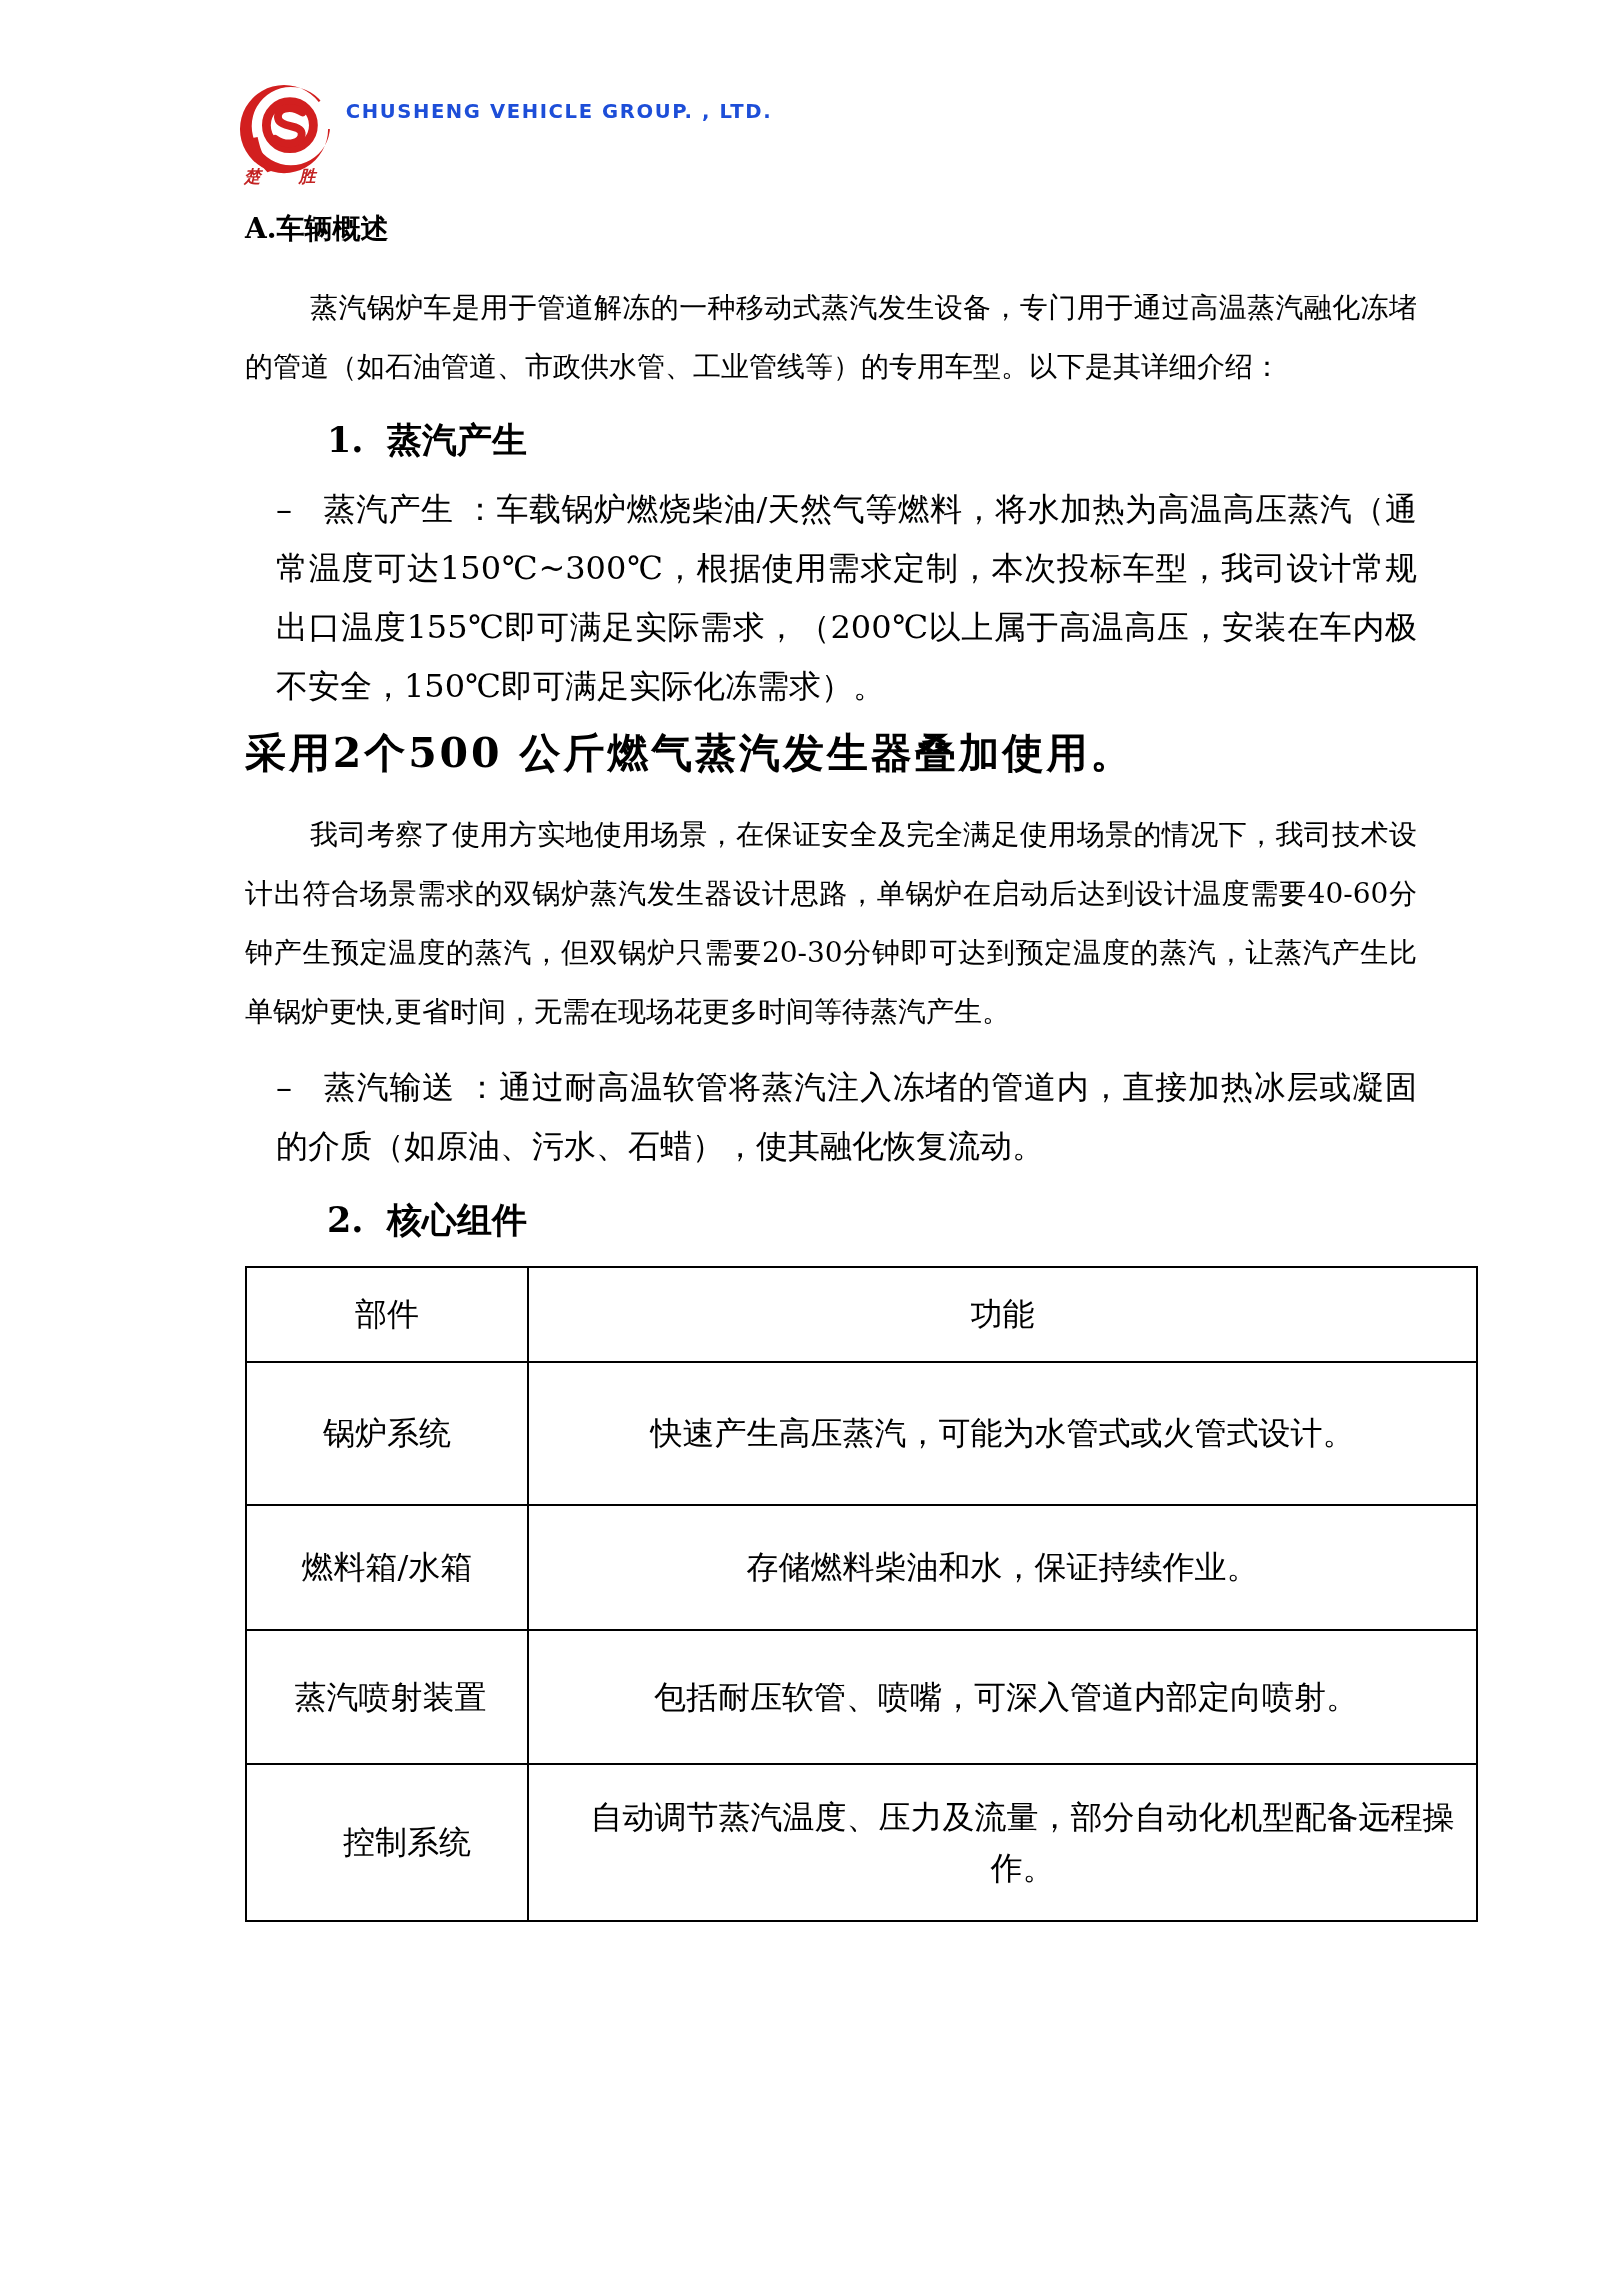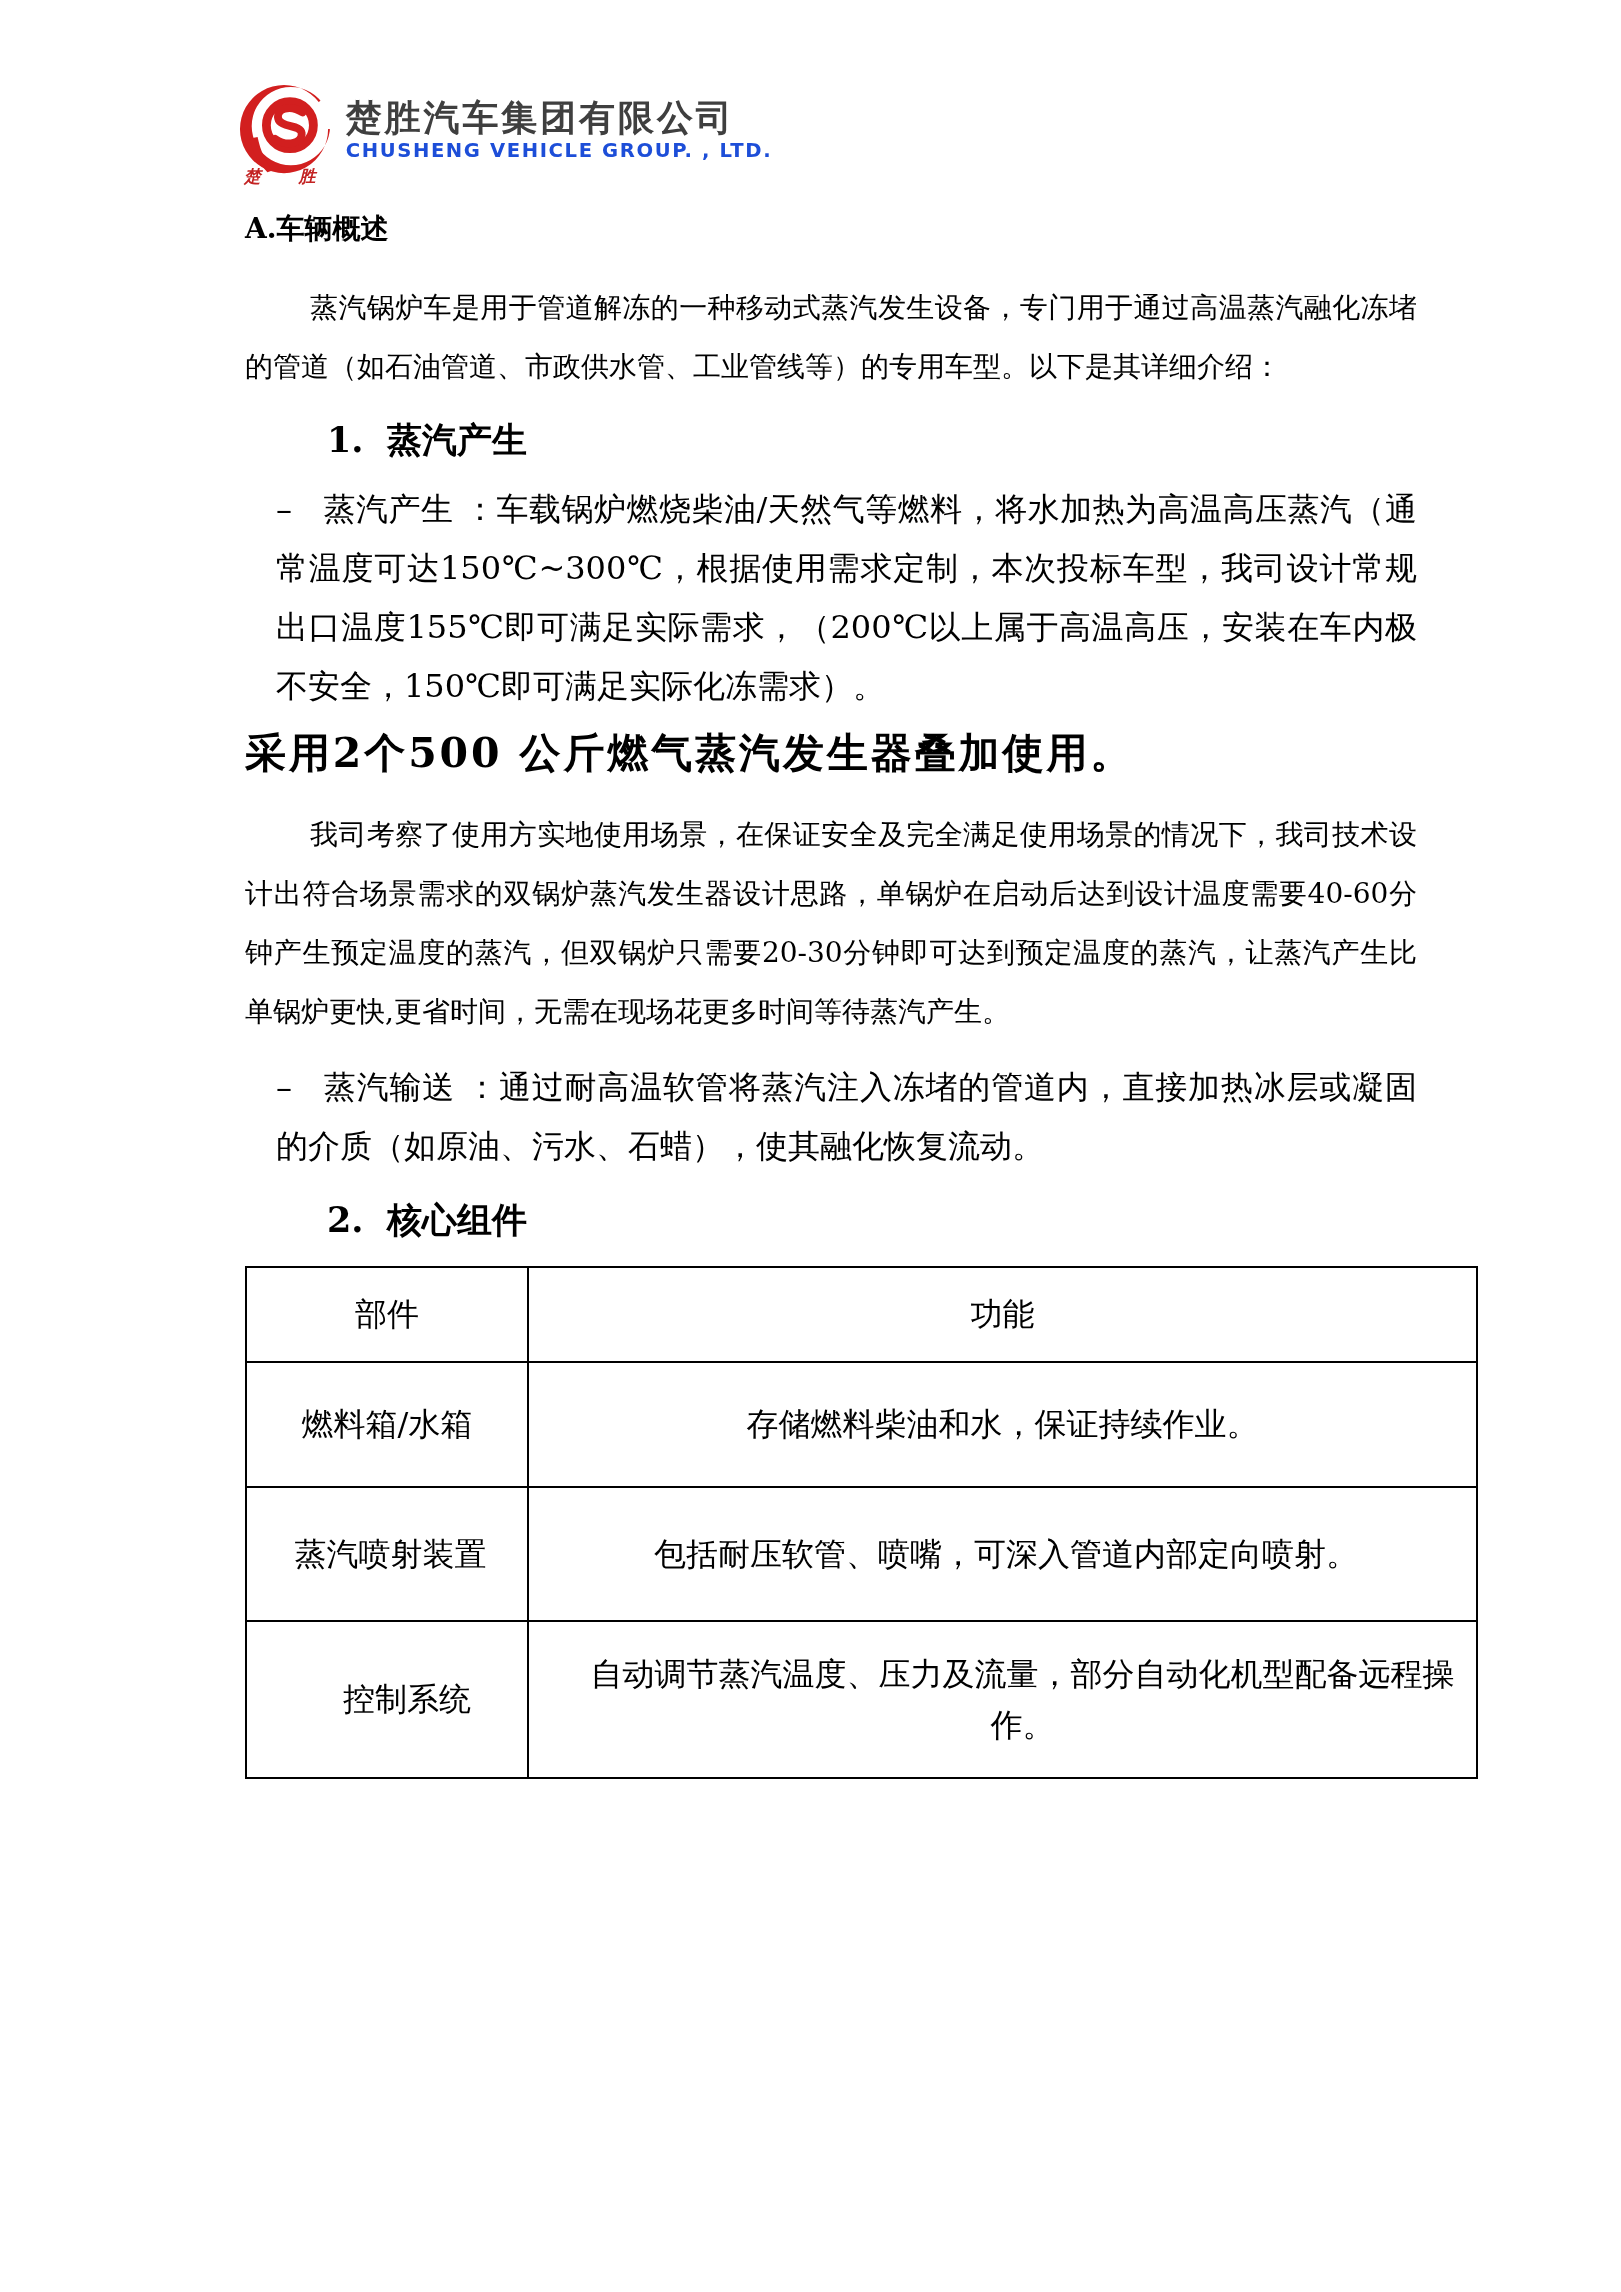--- a/index.html
+++ b/index.html
@@ -72,21 +72,20 @@
         <path fill="#d21f1f" fill-rule="evenodd" d="M47 7 a45 45 0 1 0 0.02 0 Z M54 9 a40 40 0 1 0 0.02 0 Z"></path>
         <path d="M47 52 L96 14 L96 52 Z" fill="#ffffff"></path>
         <path d="M30 96 C 22 88 14 76 12 62 L 20 60 C 23 74 28 86 36 94 Z" fill="#d21f1f"></path>
         <circle cx="53" cy="48" r="24" stroke="#d21f1f" stroke-width="9" fill="none"></circle>
         <path d="M66 35 C 52 26 39 32 41 41 C 43 51 64 47 65 56 C 66 66 51 71 38 62" stroke="#d21f1f" stroke-width="8" fill="none" stroke-linecap="round"></path>
         <text x="6" y="106" font-size="17" font-style="italic" font-weight="bold" fill="#c32222">楚</text>
         <text x="62" y="106" font-size="17" font-style="italic" font-weight="bold" fill="#c32222">胜</text>
       </svg>
     </div>
     <div class="logo-text">
-      <div class="logo-cn">楚胜汽车集团有限公司</div>
       <div class="logo-en">CHUSHENG VEHICLE GROUP. , LTD.</div>
     </div>
   </div>
 
   <div class="content">
 
     <h1 class="h-a">A.车辆概述</h1>
 
     <p class="body-par">蒸汽锅炉车是用于管道解冻的一种移动式蒸汽发生设备，专门用于通过高温蒸汽融化冻堵的管道（如石油管道、市政供水管、工业管线等）的专用车型。以下是其详细介绍：</p>
 
@@ -113,20 +112,24 @@
     <table class="core">
       <colgroup>
           <col class="c1">
           <col class="c2">
         </colgroup>
       <tbody>
           <tr class="hrow">
         <th>部件</th>
         <th>功能</th>
       </tr>
+      <tr class="r1">
+        <td>锅炉系统</td>
+        <td class="func">快速产生高压蒸汽，可能为水管式或火管式设计。</td>
+      </tr>
       <tr class="r2">
         <td>燃料箱/水箱</td>
         <td class="func">存储燃料柴油和水，保证持续作业。</td>
       </tr>
       <tr class="r3">
         <td>蒸汽喷射装置</td>
         <td class="func">包括耐压软管、喷嘴，可深入管道内部定向喷射。</td>
       </tr>
       <tr class="r4">
         <td>控制系统</td>

